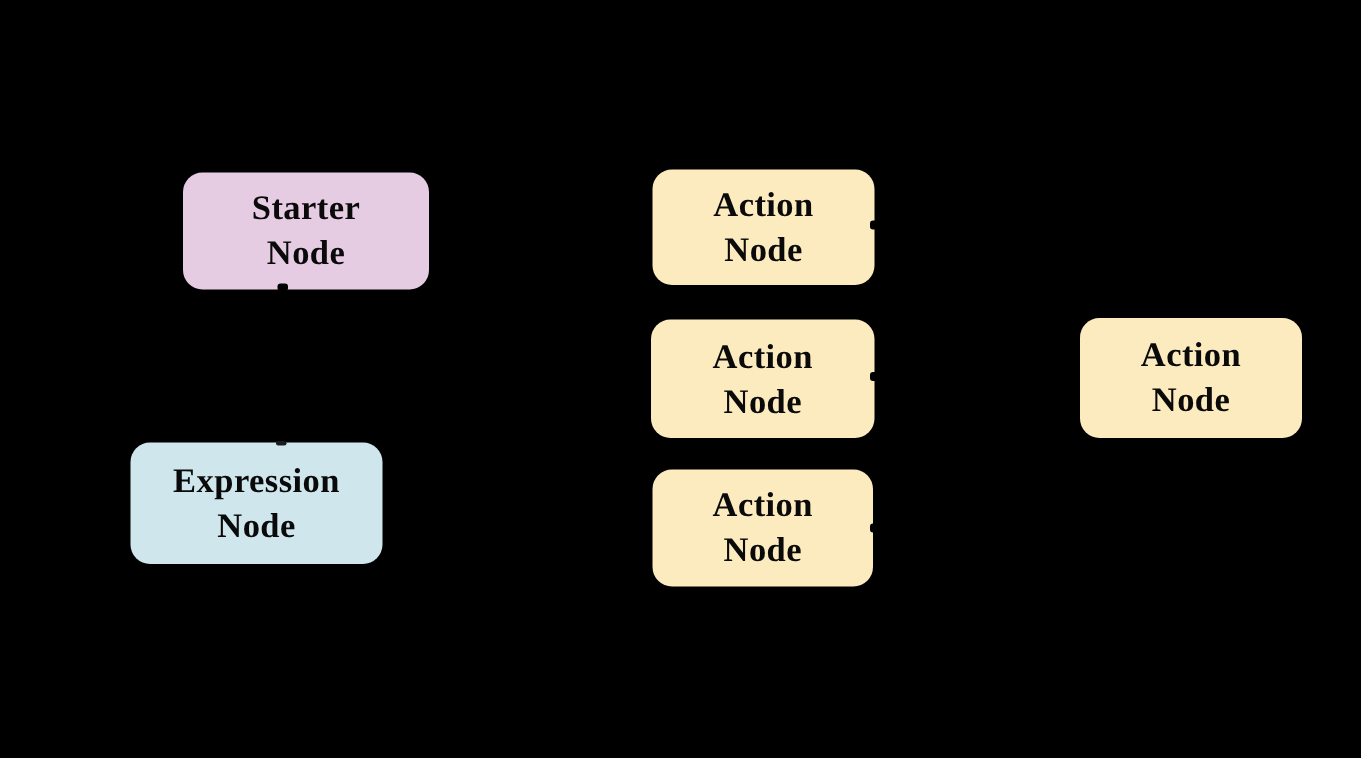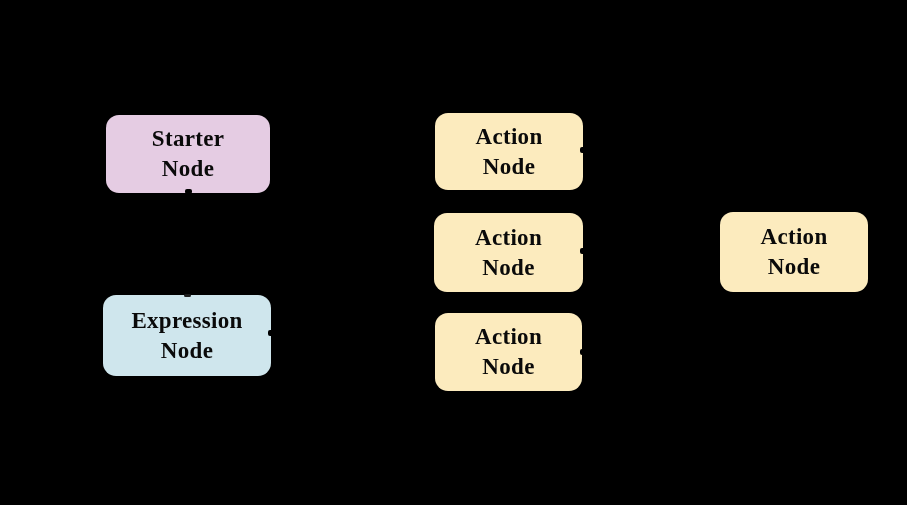--- a/index.html
+++ b/index.html
@@ -39,41 +39,41 @@
   }
   .dot.faint {
     background: #1c1c1c;
   }
 </style>
 </head>
 <body>
 
 <div class="canvas" id="diagram-canvas">
 
-  <div class="node" style="left: 106px; top: 115px; width: 164px; height: 78px; background: rgb(229, 204, 227);">
+  <div class="node" style="left: 122px; top: 115px; width: 164px; height: 78px; background: rgb(229, 204, 227);">
     <span>Starter</span>
     <span>Node</span>
   </div>
 
   <div class="node" style="left: 435px; top: 113px; width: 148px; height: 77px; background: rgb(252, 235, 190);">
     <span>Action</span>
     <span>Node</span>
   </div>
 
   <div class="node" style="left: 434px; top: 213px; width: 149px; height: 79px; background: rgb(252, 235, 190);">
     <span>Action</span>
     <span>Node</span>
   </div>
 
   <div class="node" style="left: 720px; top: 212px; width: 148px; height: 80px; background: rgb(252, 235, 190);">
     <span>Action</span>
     <span>Node</span>
   </div>
 
-  <div class="node" style="left: 103px; top: 295px; width: 168px; height: 81px; background: rgb(207, 230, 237);">
+  <div class="node" style="left: 87px; top: 295px; width: 168px; height: 81px; background: rgb(207, 230, 237);">
     <span>Expression</span>
     <span>Node</span>
   </div>
 
   <div class="node" style="left: 435px; top: 313px; width: 147px; height: 78px; background: rgb(252, 235, 190);">
     <span>Action</span>
     <span>Node</span>
   </div>
 
 <div class="dot" style="left: 185px; top: 189px; width: 7px; height: 5px;"></div>

